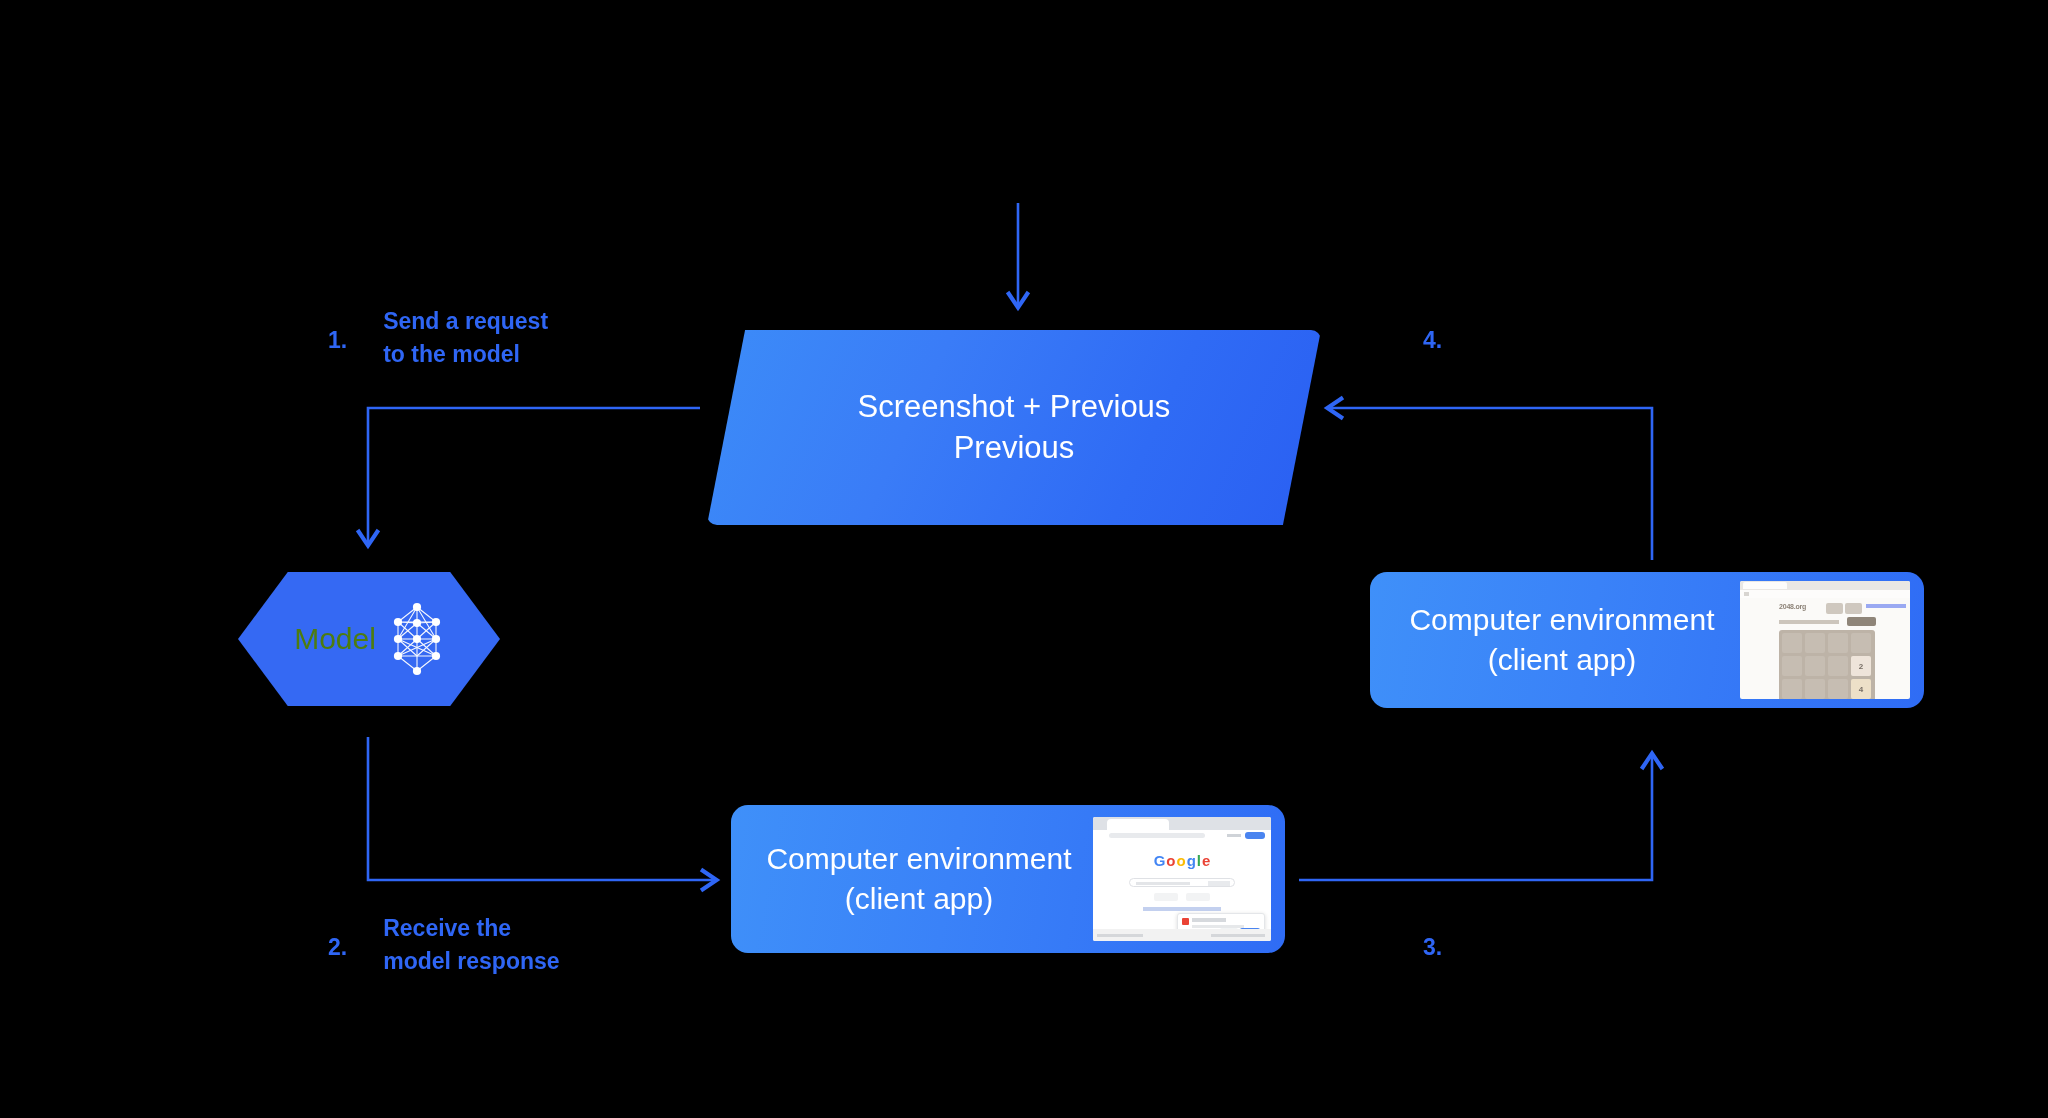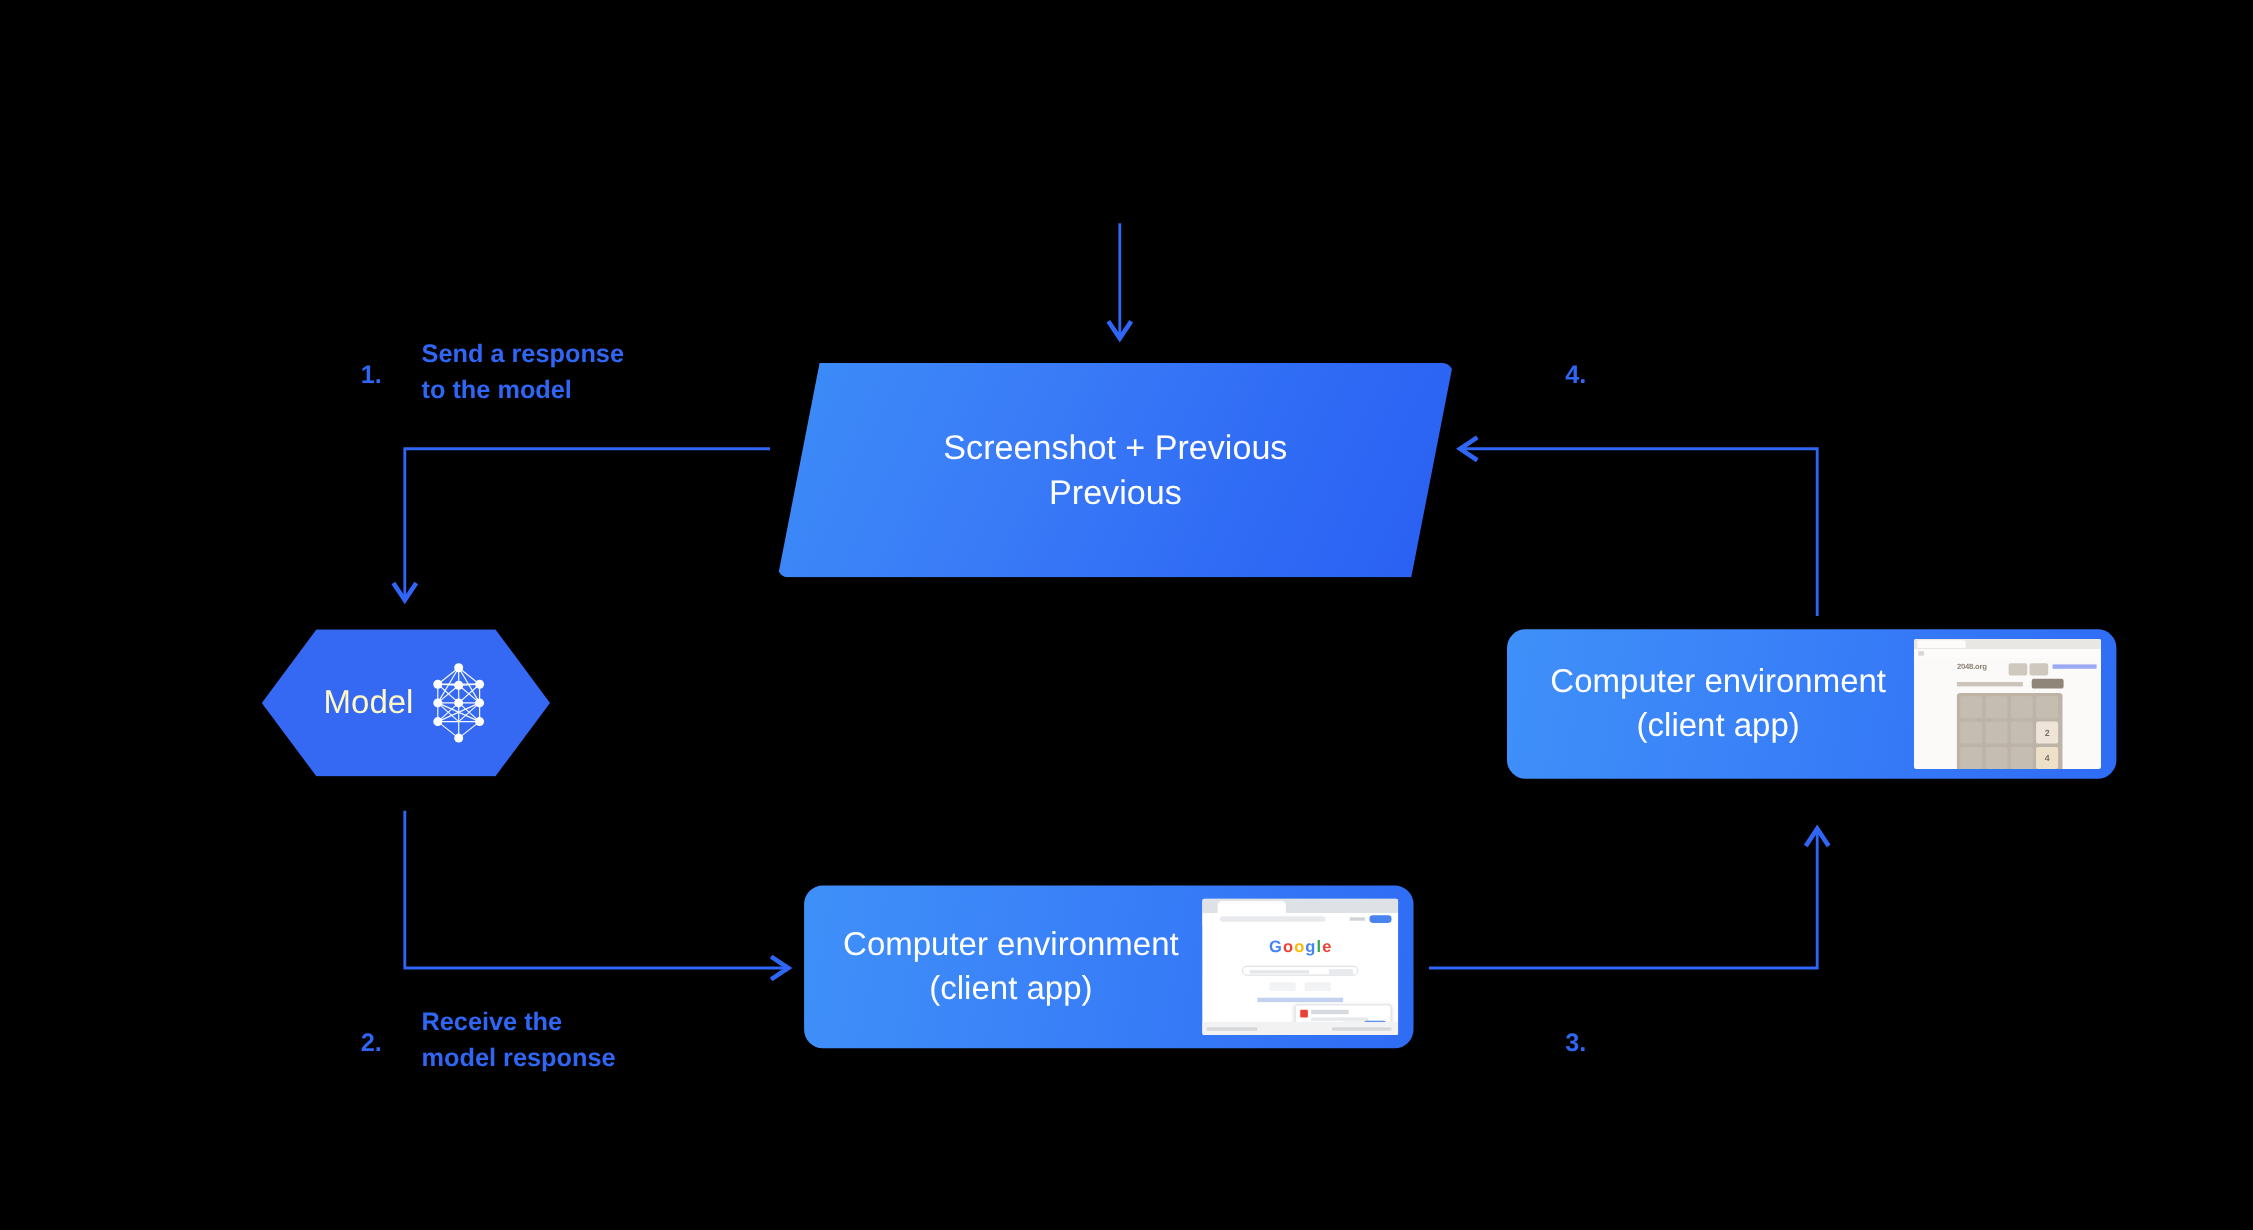--- a/index.html
+++ b/index.html
@@ -52,21 +52,21 @@
   }
   .hex-shape {
     position: absolute; inset: 0;
     background: #3569f3;
     clip-path: polygon(19% 0%, 81% 0%, 100% 50%, 81% 100%, 19% 100%, 0% 50%);
   }
   .hex-inner {
     position: absolute; inset: 0;
     display: flex; align-items: center; justify-content: center; gap: 14px;
   }
-  .hex-label { color: #fef9c3; font-size: 30px; }
+  .hex-label { color: #4d7c0f; font-size: 30px; }
   .nn-icon { width: 54px; height: 76px; display: block; }
 
   
   .env-card {
     position: absolute;
     border-radius: 17px;
     background: linear-gradient(100deg, #3f90f9 0%, #3a82f8 40%, #2f6cf5 100%);
     display: flex; align-items: center;
     overflow: hidden;
   }
@@ -277,21 +277,21 @@
       </div>
       <div class="footbar">
         <div class="fl" style="left:4px;width:46px"></div>
         <div class="fl" style="right:6px;width:54px"></div>
       </div>
     </div>
   </div>
 
   <div class="step s1">
     <span class="step-num">1.</span>
-    <span class="step-text">Send a response
+    <span class="step-text">Send a request
 to the model</span>
   </div>
   <div class="step s2">
     <span class="step-num">2.</span>
     <span class="step-text">Receive the
 model response</span>
   </div>
   <div class="step s3">
     <span class="step-num">3.</span>
   </div>

